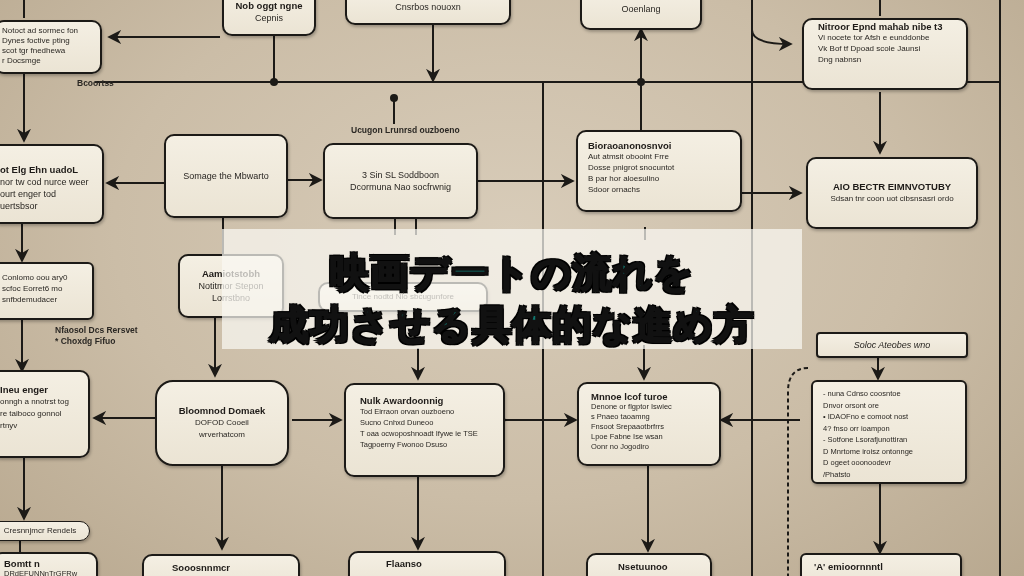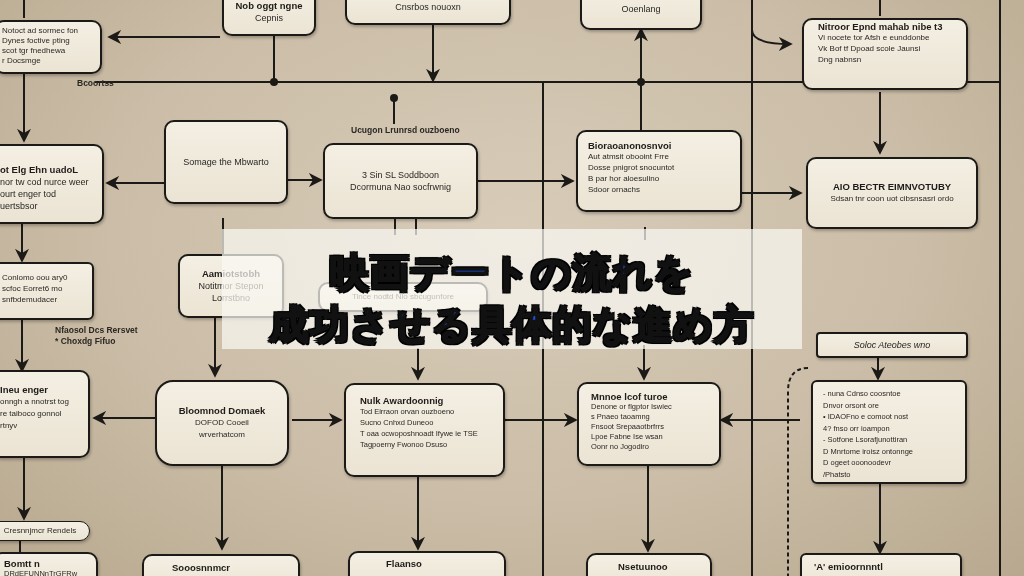--- a/index.html
+++ b/index.html
@@ -21,21 +21,21 @@
     .box.center { display:flex; flex-direction:column; justify-content:center; align-items:center; text-align:center; }
     .box.pill { border-radius:14px; padding:3px 10px; }
     .lbl { position:absolute; font-size:8.5px; color:#2b2824; white-space:nowrap; font-weight:bold;padding-left:27px; }
     .overlay {
       position:absolute; left:222px; top:229px; width:580px; height:120px;
       background: rgba(250,248,242,0.72);
     }
     .title-line {
       position:absolute; left:0; width:1024px; text-align:center;
       font-family: "DejaVu Sans", sans-serif; font-weight:bold;
-      font-size:39px; color:#1d4ed8; letter-spacing:1px;
+      font-size:39px; color:#0f766e; letter-spacing:1px;
       -webkit-text-stroke: 2px #111;
       text-shadow: 0 0 3px #000, 2px 2px 0 #000, -2px -2px 0 #000, 2px -2px 0 #000, -2px 2px 0 #000;
     }
   </style>
 </head>
 <body>
 
 <div id="canvas">
 
   <svg width="1024" height="576" style="position:absolute;left:0;top:0;">
@@ -128,21 +128,21 @@
     <div>Dng nabnsn</div>
   </div>
 
   <div class="box" style="left:-10px;top:144px;width:114px;height:80px;padding:18px 8px;">
     <div class="title">ot Elg Ehn uadoL</div>
     <div>nor tw cod nurce weer</div>
     <div>ourt enger tod</div>
     <div>uertsbsor</div>
   </div>
 
-  <div class="box center" style="left:164px;top:120px;width:124px;height:84px;">
+  <div class="box center" style="left:164px;top:134px;width:124px;height:84px;">
     <div>Somage the Mbwarto</div>
   </div>
 
   <div class="box center" style="left:323px;top:143px;width:155px;height:76px;">
     <div>3 Sin SL Soddboon</div>
     <div>Dcormuna Nao socfrwnig</div>
   </div>
 
   <div class="box" style="left:576px;top:130px;width:166px;height:82px;font-size:8px;line-height:11px;padding:8px 10px;">
     <div class="title">Bioraoanonosnvoi</div>

